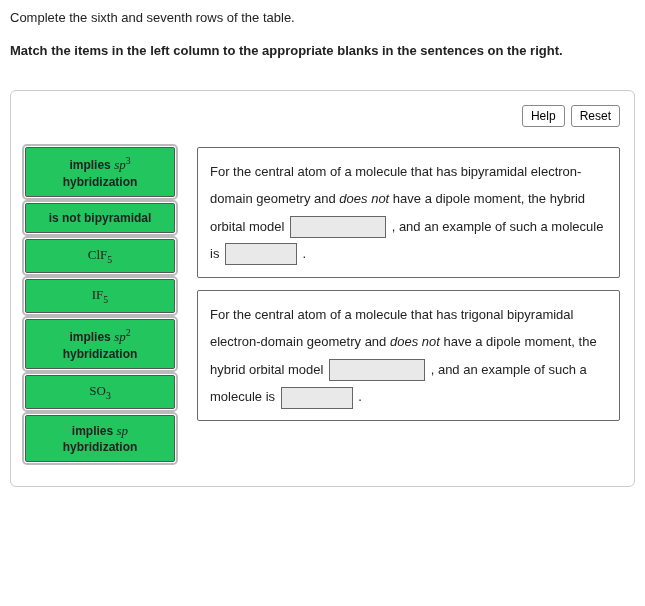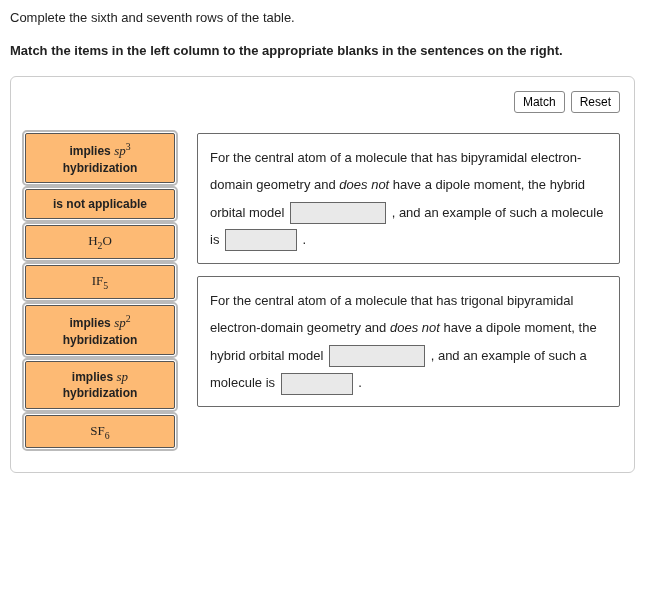--- a/index.html
+++ b/index.html
@@ -6,21 +6,21 @@
   body {
     margin: 0;
     padding: 10px;
     font-family: Arial, Helvetica, sans-serif;
     font-size: 13px;
     color: #222;
     background: #fff;
     width: 645px;
   }
   .instr-line1 { margin-bottom: 18px; }
-  .instr-line2 { font-weight: bold; margin-bottom: 18px; }
+  .instr-line2 { font-weight: bold; margin-bottom: 32px; }
   .panel {
     border: 1px solid #ccc;
     border-radius: 6px;
     padding: 14px 14px 24px 14px;
     position: relative;
   }
   .topbtns {
     display: flex;
     justify-content: flex-end;
     gap: 6px;
@@ -34,21 +34,21 @@
     border-radius: 3px;
     cursor: pointer;
     font-family: inherit;
   }
   .cols { display: flex; gap: 22px; align-items: flex-start; }
   .leftcol { width: 150px; display: flex; flex-direction: column; gap: 6px; }
   .tile {
     border: 1px solid #555;
     outline: 2px solid #bbb;
     outline-offset: 1px;
-    background: #fdba74;
+    background: #22c55e;
     border-radius: 2px;
     text-align: center;
     padding: 6px 4px;
     font-size: 12px;
     cursor: move;
     line-height: 1.35;
   }
   .tile .serif { font-family: "Times New Roman", Times, serif; font-size: 13px; }
   .rightcol { flex: 1; display: flex; flex-direction: column; gap: 12px; }
   .target {
@@ -73,33 +73,33 @@
   sup { font-size: 0.75em; vertical-align: super; }
 </style>
 </head>
 <body>
 
 <div class="instr-line1">Complete the sixth and seventh rows of the table.</div>
 <div class="instr-line2">Match the items in the left column to the appropriate blanks in the sentences on the right.</div>
 
 <div class="panel">
   <div class="topbtns">
-    <button class="btn">Match</button>
+    <button class="btn">Help</button>
     <button class="btn">Reset</button>
   </div>
 
   <div class="cols">
     <div class="leftcol">
       <div class="tile"><b>implies</b> <span class="serif"><i>sp</i><sup>3</sup></span><br><b>hybridization</b></div>
-      <div class="tile"><b>is not applicable</b></div>
-      <div class="tile"><span class="serif">H<sub>2</sub>O</span></div>
+      <div class="tile"><b>is not bipyramidal</b></div>
+      <div class="tile"><span class="serif">ClF<sub>5</sub></span></div>
       <div class="tile"><span class="serif">IF<sub>5</sub></span></div>
       <div class="tile"><b>implies</b> <span class="serif"><i>sp</i><sup>2</sup></span><br><b>hybridization</b></div>
+      <div class="tile"><span class="serif">SO<sub>3</sub></span></div>
       <div class="tile"><b>implies</b> <span class="serif"><i>sp</i></span><br><b>hybridization</b></div>
-      <div class="tile"><span class="serif">SF<sub>6</sub></span></div>
     </div>
 
     <div class="rightcol">
       <div class="target">
         <span>For the central atom of a molecule that has bipyramidal electron-domain geometry and </span><em>does not</em><span> have a dipole moment, the hybrid orbital model </span><span class="blank"></span><span> , and an example of such a molecule is </span><span class="blank sm"></span><span> .</span>
       </div>
 
       <div class="target">
         <span>For the central atom of a molecule that has trigonal bipyramidal electron-domain geometry and </span><em>does not</em><span> have a dipole moment, the hybrid orbital model </span><span class="blank"></span><span> , and an example of such a molecule is </span><span class="blank sm"></span><span> .</span>
       </div>

